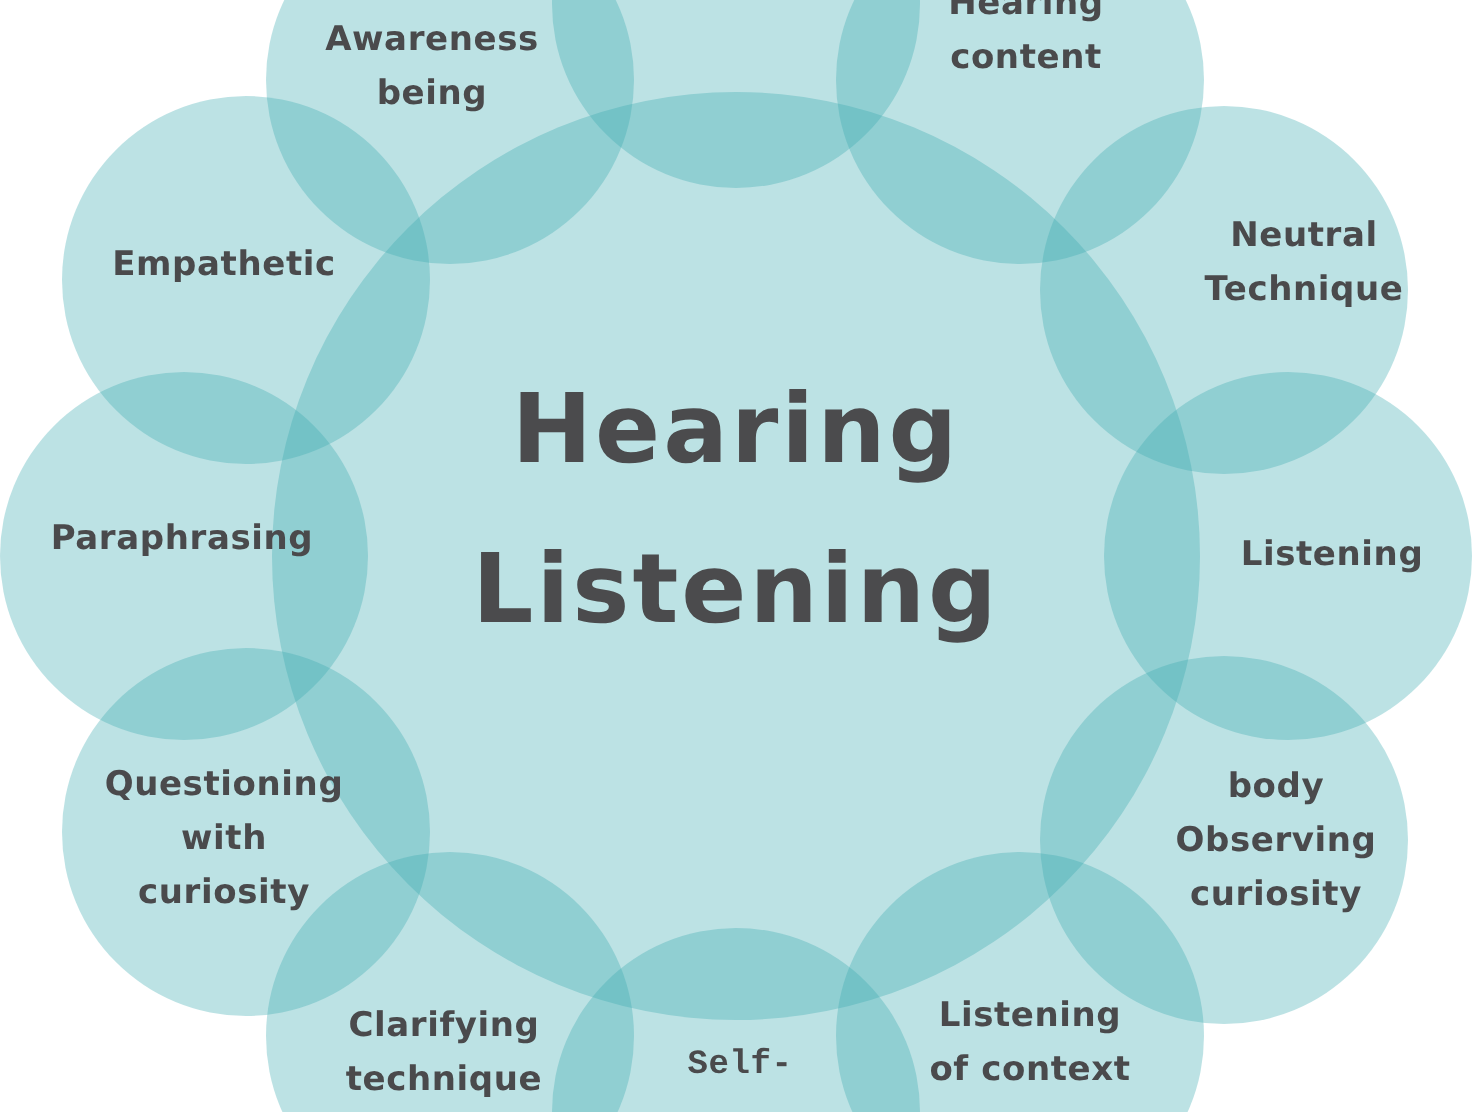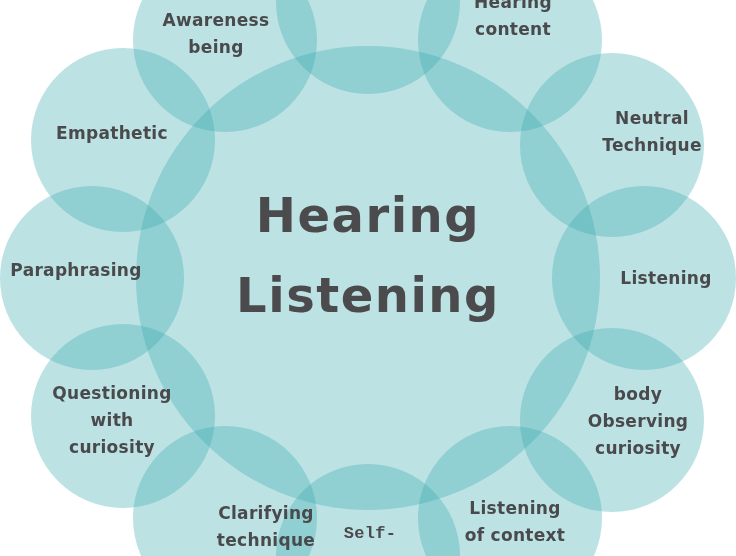--- a/index.html
+++ b/index.html
@@ -80,32 +80,32 @@
 
 <div class="label" style="left:515px; top:522px;">
   <div>Listening</div>
   <div>of context</div>
 </div>
 
 <div class="label" style="left:370px; top:533px;font-family:Liberation Mono, monospace;">
   <div>Self-</div>
 </div>
 
-<div class="label" style="left:222px; top:527px;margin-left:44px;">
+<div class="label" style="left:222px; top:527px;">
   <div>Clarifying</div>
   <div>technique</div>
 </div>
 
 <div class="label" style="left:112px; top:420px;">
   <div>Questioning</div>
   <div>with</div>
   <div>curiosity</div>
 </div>
 
-<div class="label" style="left:76px; top:270px;">
+<div class="label" style="left:91px; top:270px;">
   <div>Paraphrasing</div>
 </div>
 
 <div class="label" style="left:112px; top:133px;">
   <div>Empathetic</div>
 </div>
 
 <div class="label" style="left:216px; top:34px;">
   <div>Awareness</div>
   <div>being</div>

